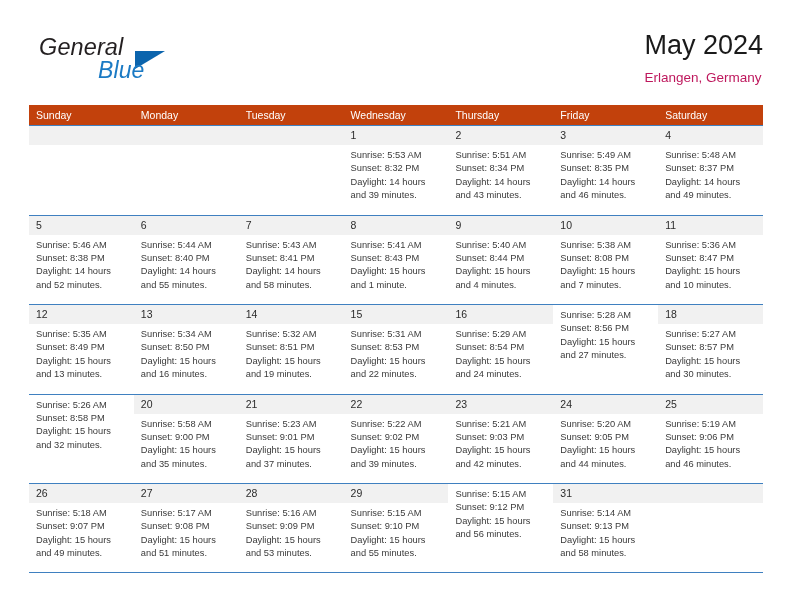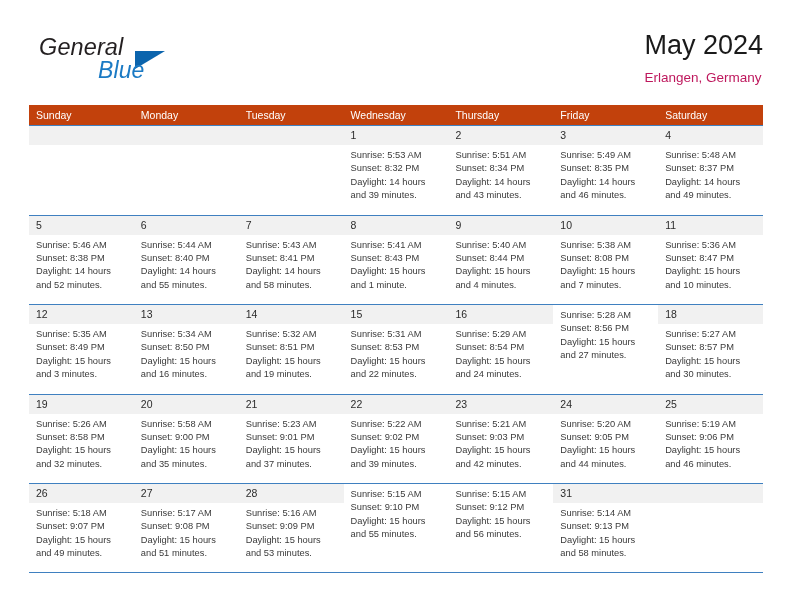--- a/index.html
+++ b/index.html
@@ -352,21 +352,21 @@
 
     <div class="week-row">
       <div class="day-cell">
         <div class="daynum-band">
             <span class="daynum">12</span>
           </div>
         <div class="cell-body">
           <div class="cell-line">Sunrise: 5:35 AM</div>
           <div class="cell-line">Sunset: 8:49 PM</div>
           <div class="cell-line">Daylight: 15 hours</div>
-          <div class="cell-line">and 3 minutes.</div>
+          <div class="cell-line">and 13 minutes.</div>
         </div>
       </div>
       <div class="day-cell">
         <div class="daynum-band">
             <span class="daynum">13</span>
           </div>
         <div class="cell-body">
           <div class="cell-line">Sunrise: 5:34 AM</div>
           <div class="cell-line">Sunset: 8:50 PM</div>
           <div class="cell-line">Daylight: 15 hours</div>
@@ -422,23 +422,20 @@
           <div class="cell-line">Sunrise: 5:27 AM</div>
           <div class="cell-line">Sunset: 8:57 PM</div>
           <div class="cell-line">Daylight: 15 hours</div>
           <div class="cell-line">and 30 minutes.</div>
         </div>
       </div>
     </div>
 
     <div class="week-row">
       <div class="day-cell">
-        <div class="daynum-band">
-            <span class="daynum">19</span>
-          </div>
         <div class="cell-body">
           <div class="cell-line">Sunrise: 5:26 AM</div>
           <div class="cell-line">Sunset: 8:58 PM</div>
           <div class="cell-line">Daylight: 15 hours</div>
           <div class="cell-line">and 32 minutes.</div>
         </div>
       </div>
       <div class="day-cell">
         <div class="daynum-band">
             <span class="daynum">20</span>
@@ -535,20 +532,23 @@
             <span class="daynum">28</span>
           </div>
         <div class="cell-body">
           <div class="cell-line">Sunrise: 5:16 AM</div>
           <div class="cell-line">Sunset: 9:09 PM</div>
           <div class="cell-line">Daylight: 15 hours</div>
           <div class="cell-line">and 53 minutes.</div>
         </div>
       </div>
       <div class="day-cell">
+        <div class="daynum-band">
+            <span class="daynum">29</span>
+          </div>
         <div class="cell-body">
           <div class="cell-line">Sunrise: 5:15 AM</div>
           <div class="cell-line">Sunset: 9:10 PM</div>
           <div class="cell-line">Daylight: 15 hours</div>
           <div class="cell-line">and 55 minutes.</div>
         </div>
       </div>
       <div class="day-cell">
         <div class="cell-body">
           <div class="cell-line">Sunrise: 5:15 AM</div>

